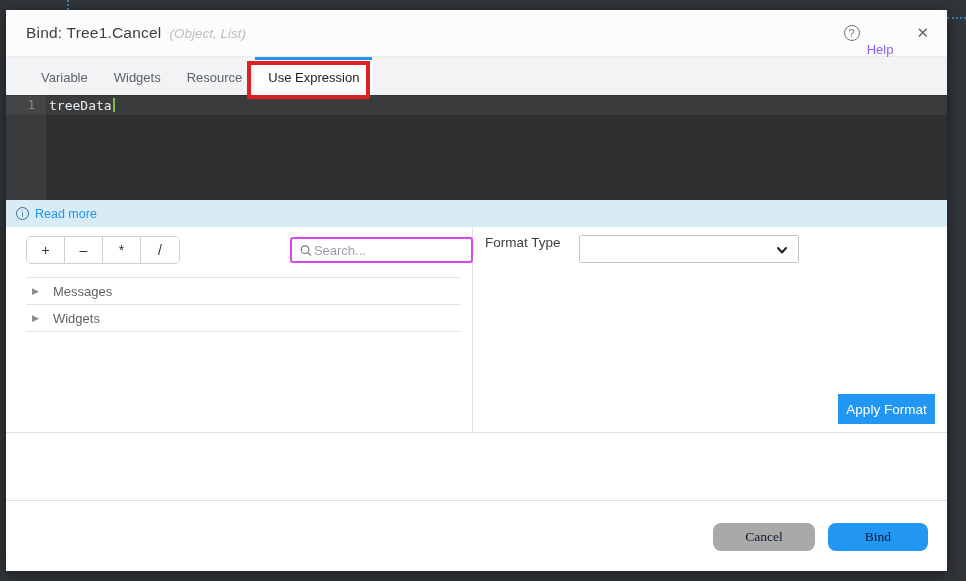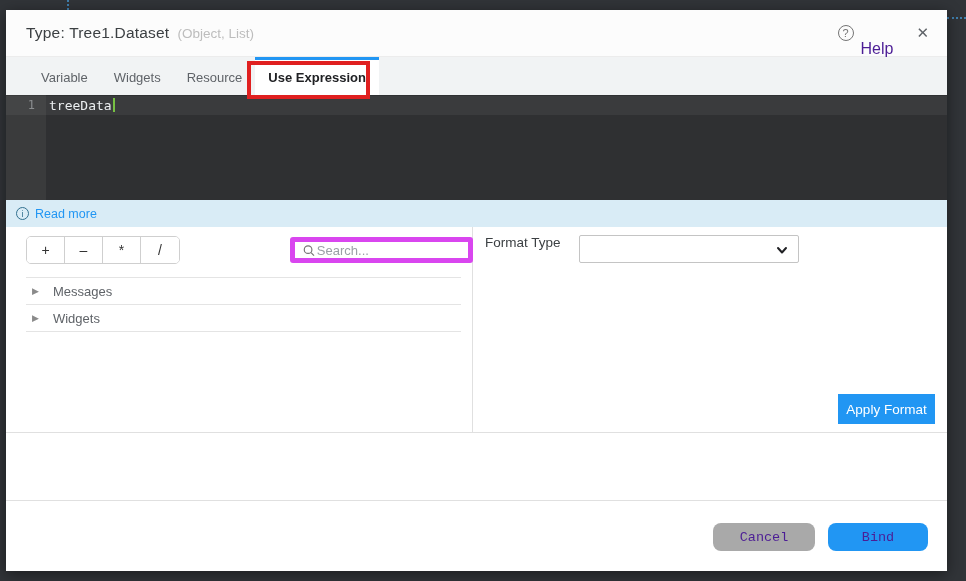--- a/index.html
+++ b/index.html
@@ -19,41 +19,41 @@
     background: #fff; box-shadow: 0 3px 14px rgba(0,0,0,0.45);
   }
 
   
   .header {
     position: absolute; left: 0; top: 0; right: 0; height: 47px;
     background: #fcfcfc; border-bottom: 1px solid #ececec;
     display: flex; align-items: center; padding: 0 18px 0 20px;
   }
   .title { font-size: 15.5px; font-weight: 500; color: #3c4043; letter-spacing: .2px; }
-  .subtitle { font-size: 13.5px; color: #bdbdbd; margin-left: 8px; }
+  .subtitle { font-size: 13.5px; font-style: italic; color: #bdbdbd; margin-left: 8px; }
   .header-right { margin-left: auto; display: flex; align-items: center; gap: 9px; }
   .help-btn { display: flex; align-items: center; gap: 7px; color: #5f6368; cursor: pointer; }
   .help-circle {
     width: 16px; height: 16px; border: 1.5px solid #757575; border-radius: 50%;
     font-size: 11px; color: #757575; display: flex; align-items: center; justify-content: center;
   }
-  .help-label { font-size: 16px; color: #4c1d95; margin-top: 32px; }
+  .help-label { font-size: 13px; color: #8b5cf6; margin-top: 32px; }
   .close-btn { font-size: 15px; color: #5f6368; margin-left: 14px; cursor: pointer; }
 
   
   .tabbar {
     position: absolute; left: 0; top: 47px; right: 0; height: 38px;
     background: #f1f3f4; display: flex; align-items: stretch; padding-left: 22px;
   }
   .tab {
     font-size: 13px; color: #5f6368; padding: 0 13px; display: flex; align-items: center;
     cursor: pointer; border-top: 3px solid transparent;
   }
   .tab.active {
-    background: #fff; color: #202124; border-top: 3px solid #2196f3; font-weight: bold;
+    background: #fff; color: #202124; border-top: 3px solid #2196f3;
   }
   .annotation-box {
     position: absolute; left: 241px; top: 51px; width: 123px; height: 38px;
     border: 4px solid #e02020; z-index: 6; pointer-events: none;
   }
 
   
   .editor {
     position: absolute; left: 0; top: 85px; right: 0; height: 105px;
     background: #2f3032; font-family: "DejaVu Sans Mono", monospace; overflow: hidden;
@@ -96,21 +96,21 @@
   }
   .op-btn {
     width: 38px; border: none; border-right: 1px solid #cfcfcf; background: #fff;
     font-size: 14px; color: #333; cursor: pointer; display: flex; align-items: center; justify-content: center;
     font-family: "Liberation Sans", sans-serif;
   }
   .op-btn:last-child { border-right: none; }
 
   .search-box {
     position: absolute; left: 284px; top: 10px; width: 183px; height: 26px;
-    border: 5px solid #d946ef; border-radius: 3px; background: #fff;
+    border: 2px solid #d946ef; border-radius: 3px; background: #fff;
     display: flex; align-items: center; padding: 0 8px; gap: 2px;
   }
   .search-box input {
     border: none; outline: none; width: 100%; font-size: 13px; color: #333;
     font-family: "Liberation Sans", sans-serif; background: transparent;
   }
   .search-box input::placeholder { color: #9aa0a6; }
 
   .tree-list { position: absolute; left: 20px; right: 11px; top: 50px; border-top: 1px solid #e4e4e4; }
   .tree-row {
@@ -134,35 +134,35 @@
     position: absolute; right: 12px; bottom: 8px; width: 97px; height: 30px;
     background: #2196f3; color: #fff; border: none; border-radius: 0;
     font-size: 13.5px; cursor: pointer; font-family: "Liberation Sans", sans-serif;
   }
 
   
   .spacer-section { position: absolute; left: 0; top: 423px; right: 0; height: 68px; border-bottom: 1px solid #e0e0e0; background: #fff; }
   .footer { position: absolute; left: 0; top: 491px; right: 0; bottom: 0; background: #fff; }
   .footer-btn {
     position: absolute; top: 22px; height: 28px; border: none; border-radius: 8px;
-    color: #4c1d95; font-size: 13.5px; cursor: pointer; font-family: Liberation Mono, monospace;
+    color: #0f172a; font-size: 13.5px; cursor: pointer; font-family: Liberation Serif, serif;
   }
   .cancel-btn { right: 132px; width: 102px; background: #a9a9a9; }
   .bind-btn { right: 19px; width: 100px; background: #2196f3; }
 </style>
 </head>
 <body>
 
 <div class="dot-v"></div>
 <div class="dot-h"></div>
 
 <div class="dialog">
 
   <div class="header">
-    <span class="title">Type: Tree1.Dataset</span>
+    <span class="title">Bind: Tree1.Cancel</span>
     <span class="subtitle">(Object, List)</span>
     <div class="header-right">
       <div class="help-btn">
         <span class="help-circle">?</span>
         <span class="help-label">Help</span>
       </div>
       <span class="close-btn">✕</span>
     </div>
   </div>
 

